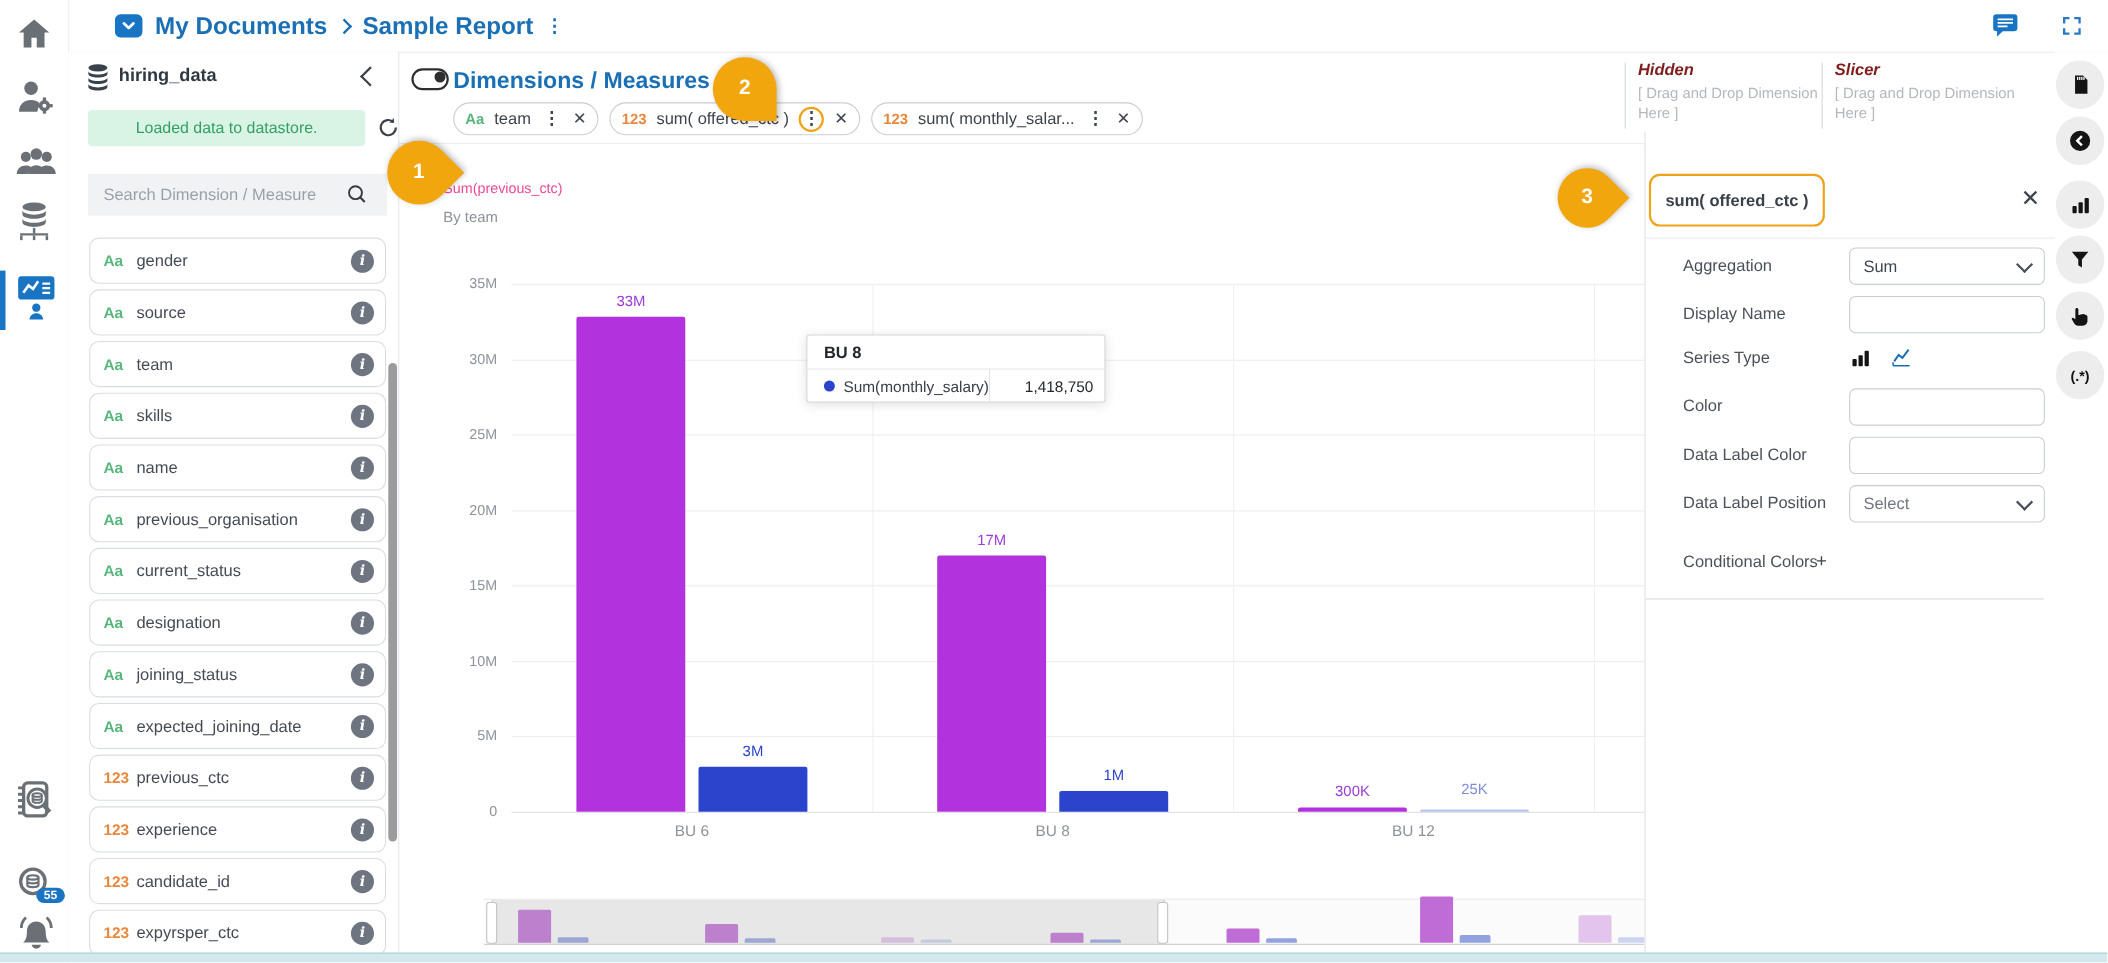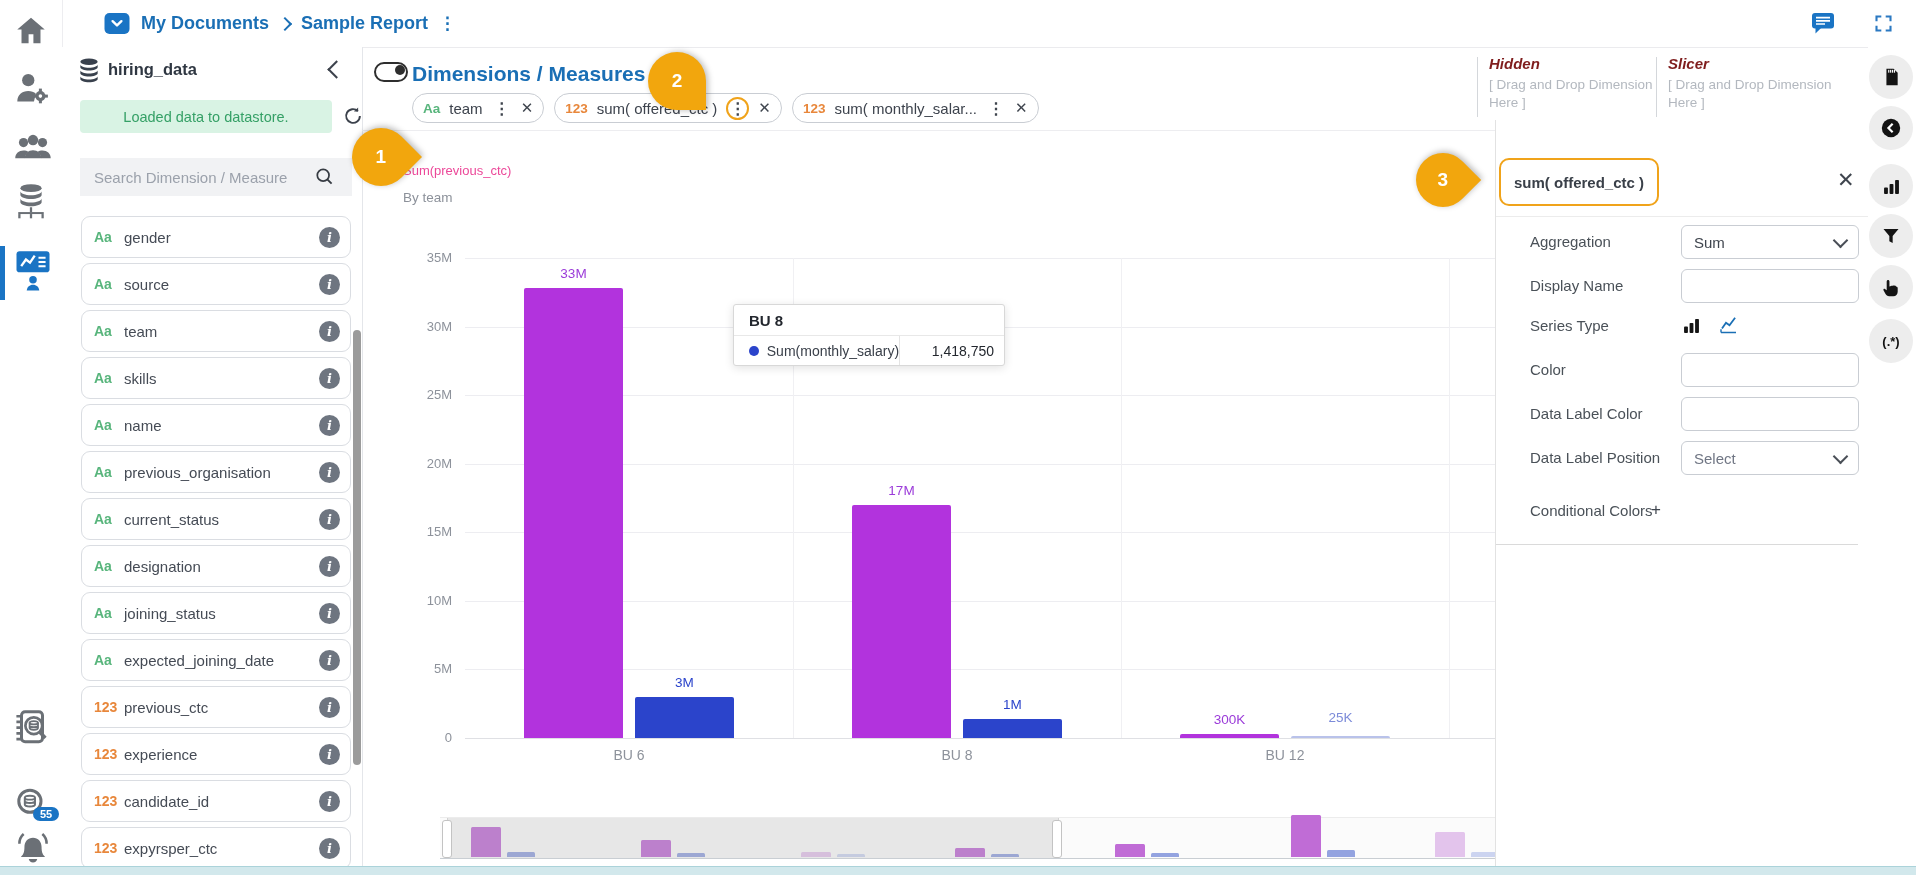--- a/index.html
+++ b/index.html
@@ -1,20 +1,20 @@
 <!DOCTYPE html>
 <html><head>
 <meta charset="utf-8">
 <style>
   html,body{margin:0;padding:0;background:#fff;font-family:"Liberation Sans",sans-serif;}
   #app{position:relative;width:1916px;height:875px;overflow:hidden;background:#fff;color:#3d434d;}
   
   #topbar{position:absolute;left:0;top:0;width:1916px;height:47px;border-bottom:1px solid #ebebee;background:#fff;}
   #breadcrumb{position:absolute;left:104px;top:0;height:47px;display:flex;align-items:center;gap:11px;}
-  .crumb{color:#1a6fb5;font-size:18px;font-weight:600;}
+  .crumb{color:#1a6fb5;font-size:22px;font-weight:600;}
   .crumb-chev{width:8px;height:8px;border-right:2.2px solid #1a6fb5;border-bottom:2.2px solid #1a6fb5;transform:rotate(-45deg);margin-top:1px;}
   .vdots{color:#1a6fb5;font-size:17px;font-weight:700;letter-spacing:0;}
   #topbar-right{position:absolute;right:22px;top:0;height:47px;display:flex;align-items:center;gap:38px;}
   
   #left-rail{position:absolute;left:0;top:0;width:62px;height:875px;background:#fff;border-right:1px solid #ededf0;}
   .rail-ic{position:absolute;left:14px;}
   #active-indicator{position:absolute;left:0;top:246px;width:5px;height:54px;background:#1a74c4;}
   #notif-badge{position:absolute;left:33px;top:807px;min-width:16px;padding:1px 5px;background:#1a74c4;color:#fff;border-radius:9px;font-size:11px;font-weight:700;text-align:center;z-index:3;}
   
   #left-panel{position:absolute;left:62px;top:47px;width:300px;height:828px;background:#fff;border-right:1px solid #e4e6ea;}

